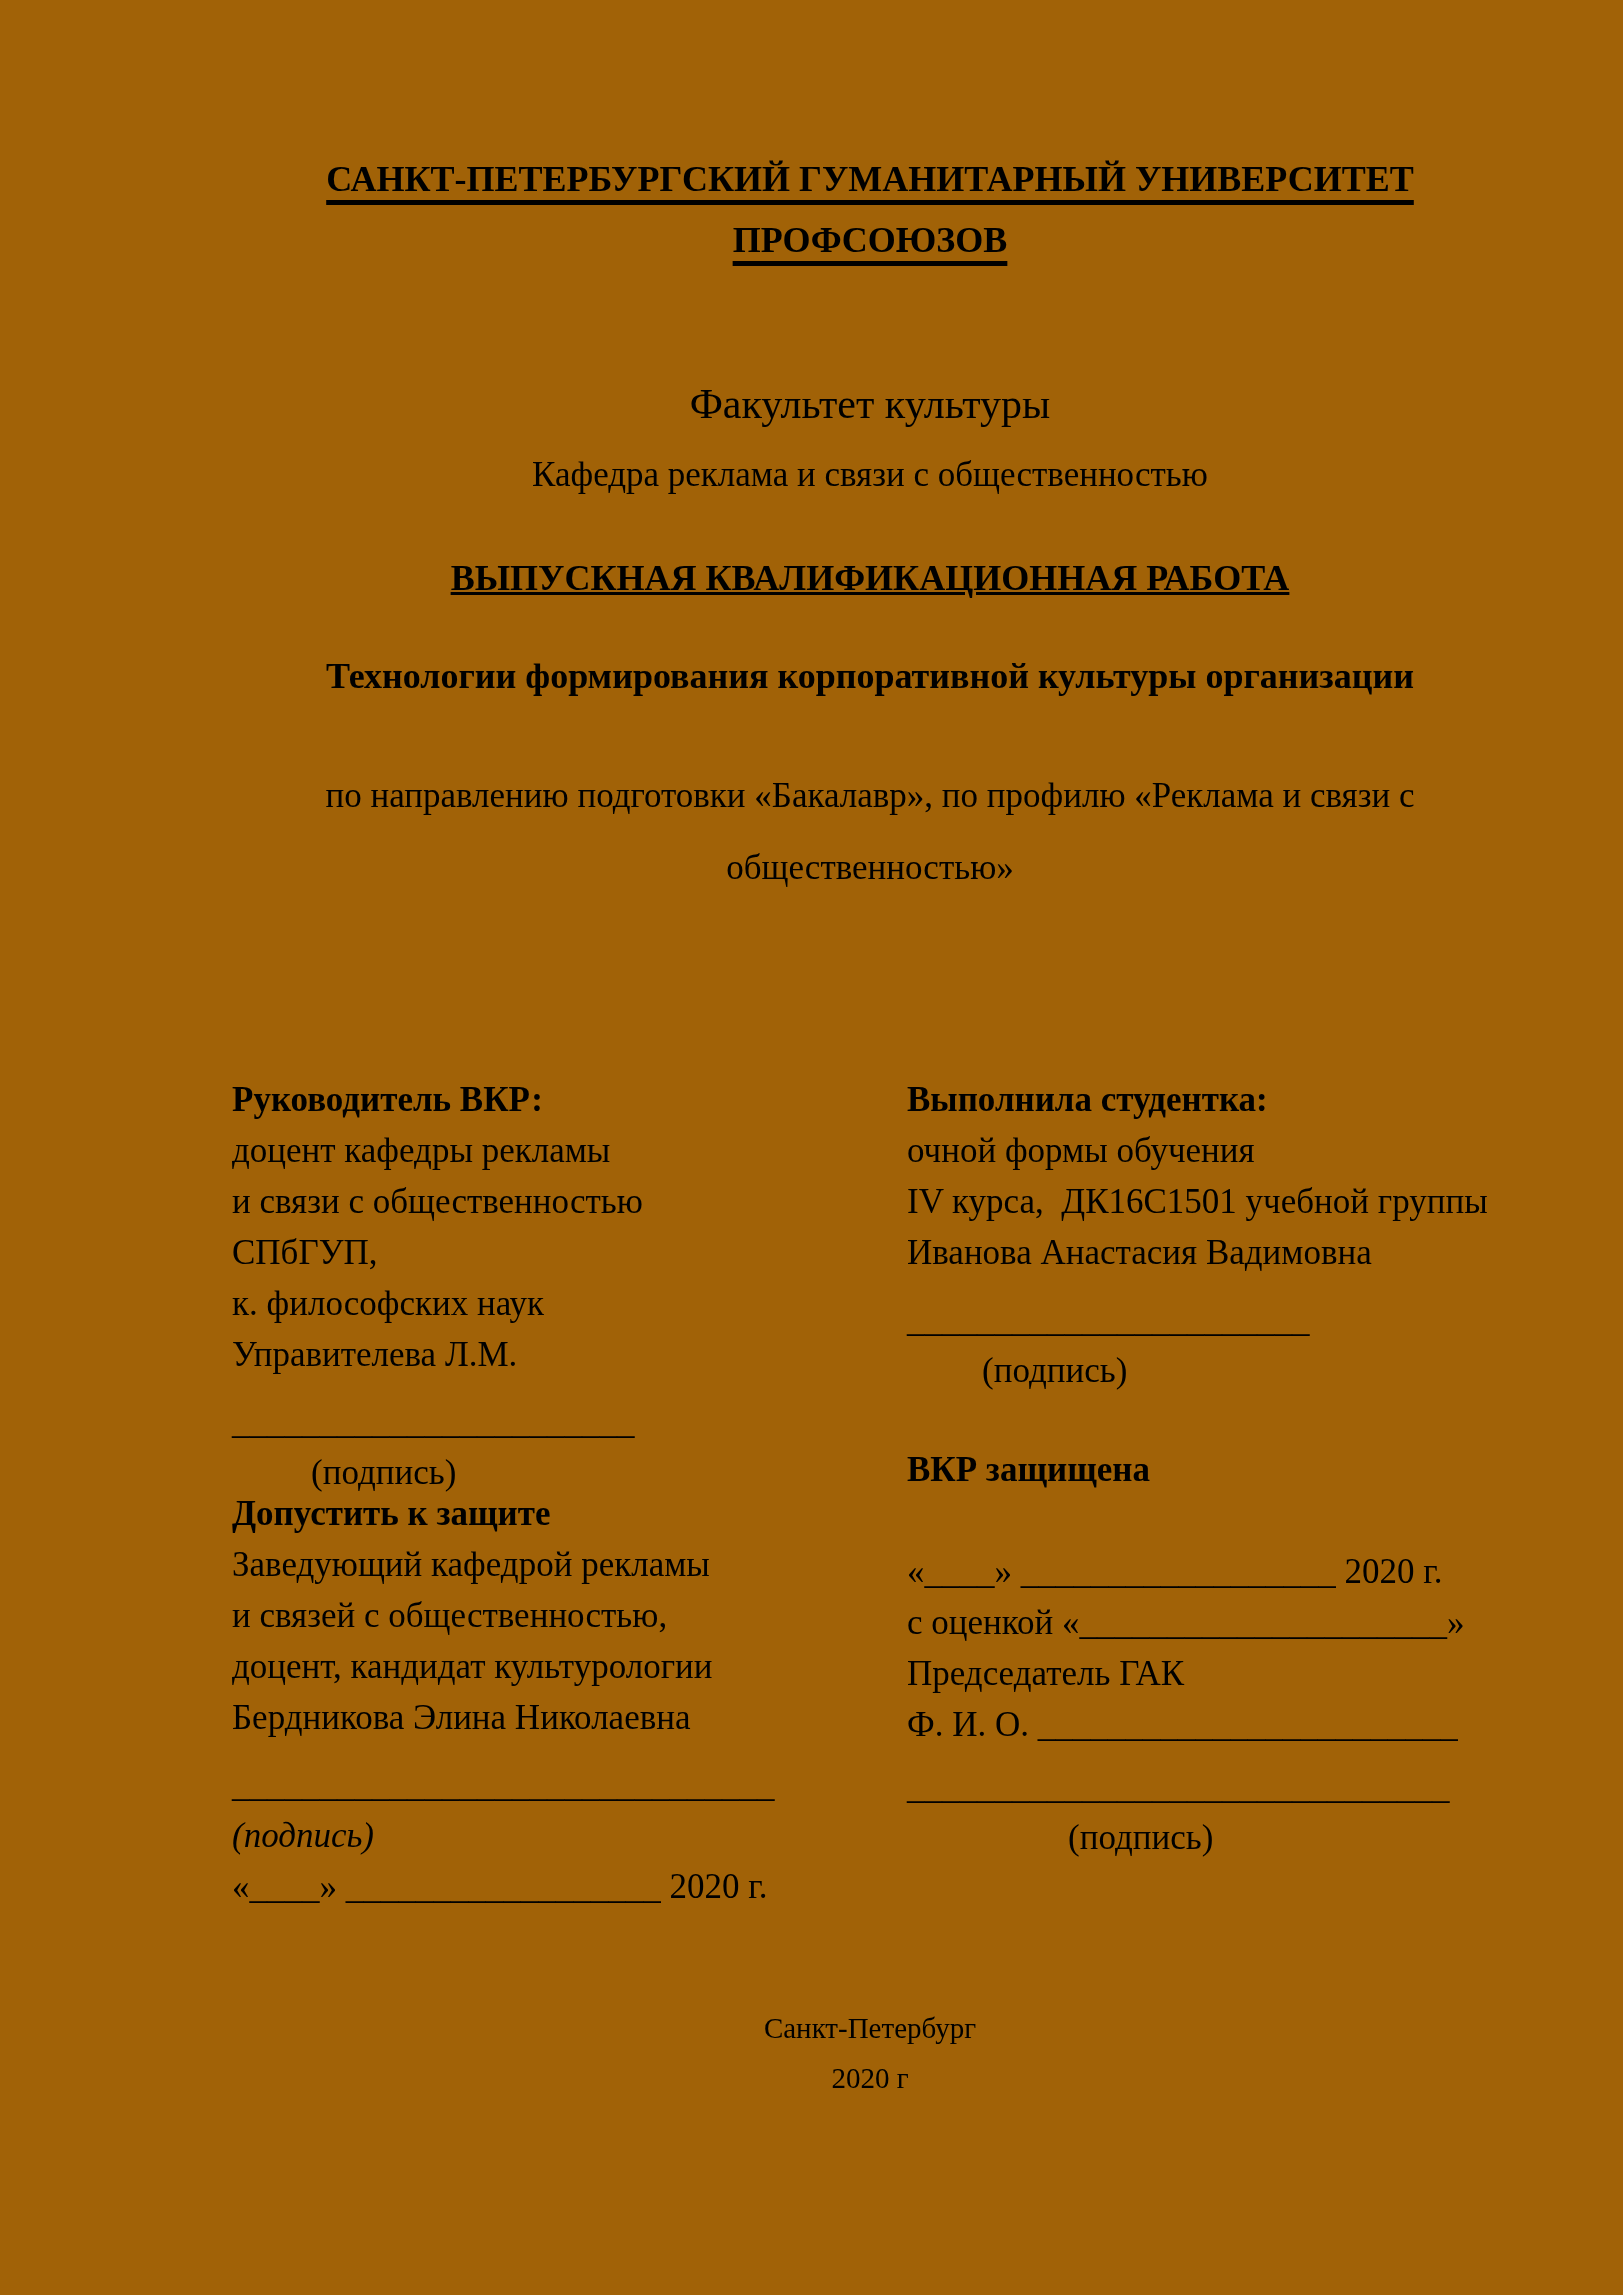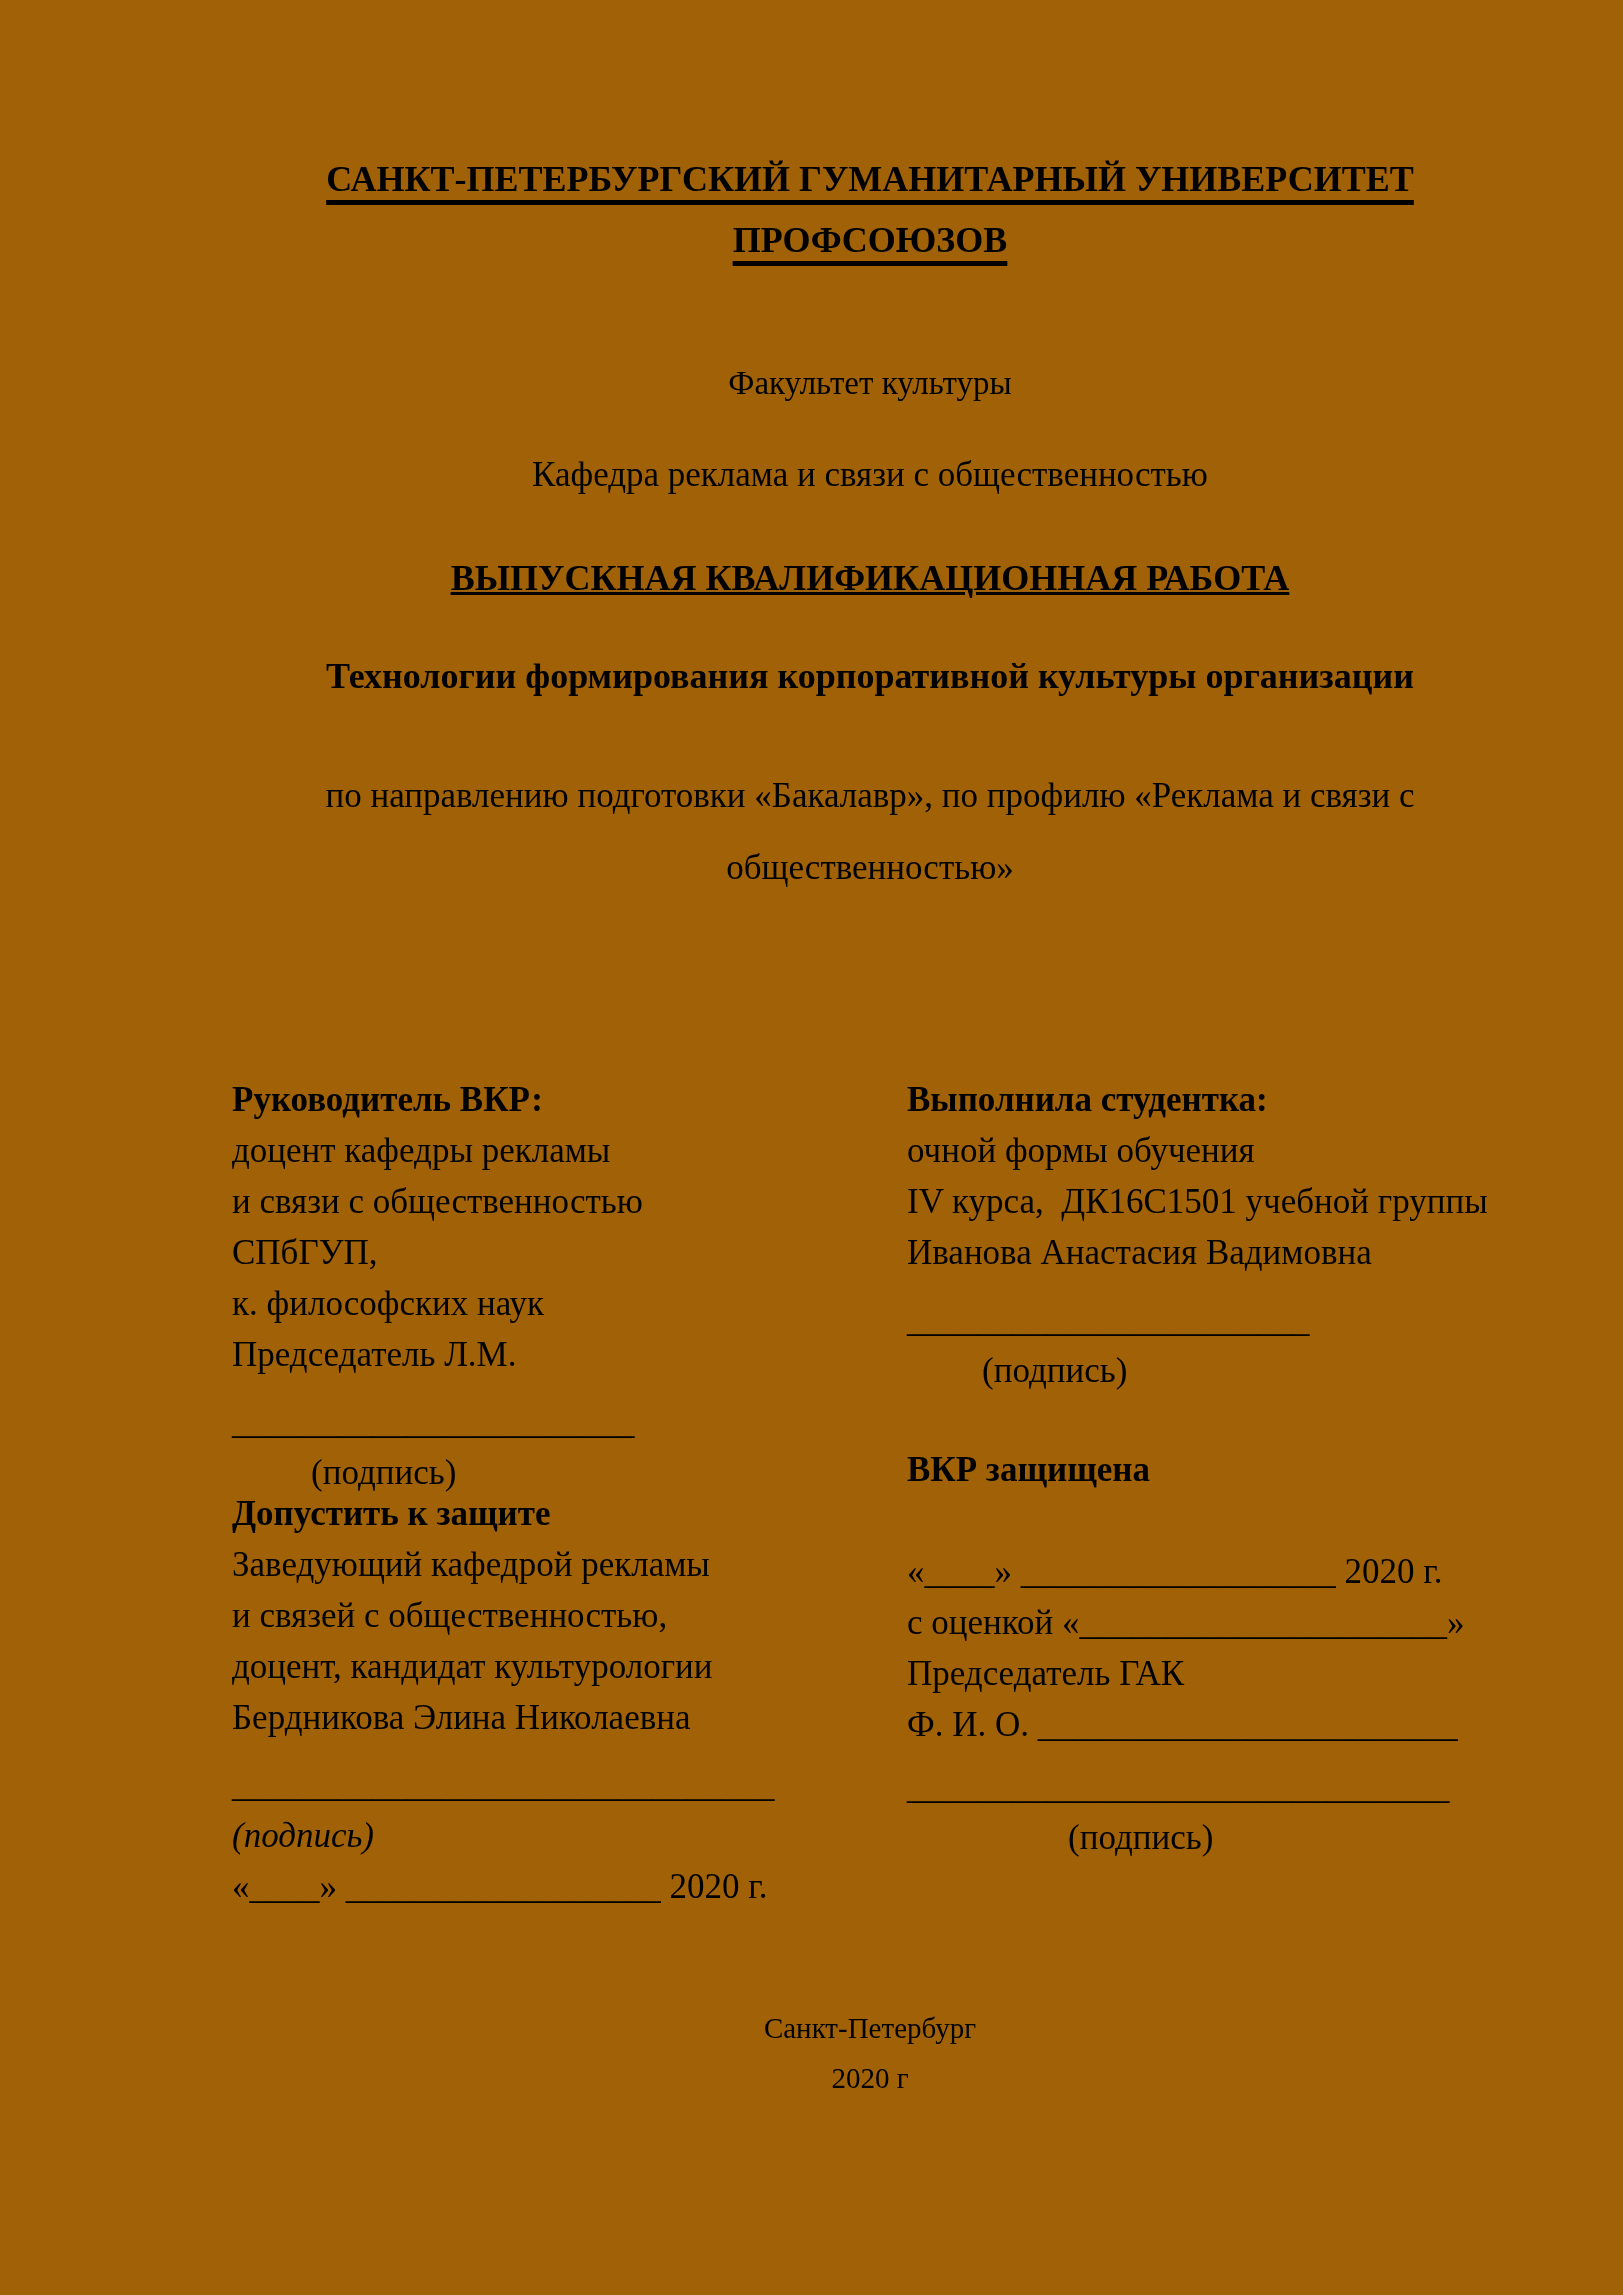--- a/index.html
+++ b/index.html
@@ -21,21 +21,21 @@
     top: 149px;
     font-size: 36px;
     font-weight: bold;
     line-height: 61px;
   }
   .title .uline {
     text-decoration: underline;
     text-decoration-thickness: 4.7px;
     text-underline-offset: 8.6px;
   }
-  .faculty    { top: 365px;  font-size: 33px; }
+  .faculty    { top: 380px;  font-size: 42px; }
   .department { top: 455px;  font-size: 35px; }
   .worktype   { top: 557px;  font-size: 36px; font-weight: bold; text-decoration: underline; }
   .worktitle  { top: 655px;  font-size: 36px; font-weight: bold; }
   .direction  { top: 760px;  font-size: 35px; line-height: 72px; }
 
   .col { position: absolute; font-size: 35px; line-height: 51px; }
   .col-left  { left: 232px;  width: 550px; }
   .col-right { left: 907px; width: 597px; }
   .sec1 { top: 1038px; }
   .sec2-left  { top: 1452px; }
@@ -72,21 +72,21 @@
   <div class="abs ctr direction">
     <div>по направлению подготовки «Бакалавр», по профилю «Реклама и связи с</div>
     <div>общественностью»</div>
   </div>
 
   <div class="col col-left sec1">
     <div class="b">Руководитель ВКР:</div>
     <div class="pre">доцент кафедры рекламы</div>
     <div class="pre">и связи с общественностью СПбГУП,</div>
     <div class="pre">к. философских наук</div>
-    <div class="pre">Председатель Л.М.</div>
+    <div class="pre">Управителева Л.М.</div>
     <div class="sig-line">_______________________</div>
     <div class="sig-cap-indent">(подпись)</div>
   </div>
 
   <div class="col col-right sec1">
     <div class="b">Выполнила студентка:</div>
     <div class="pre">очной формы обучения</div>
     <div class="pre">IV курса,  ДК16С1501 учебной группы</div>
     <div class="pre">Иванова Анастасия Вадимовна</div>
     <div class="sig-line">_______________________</div>

